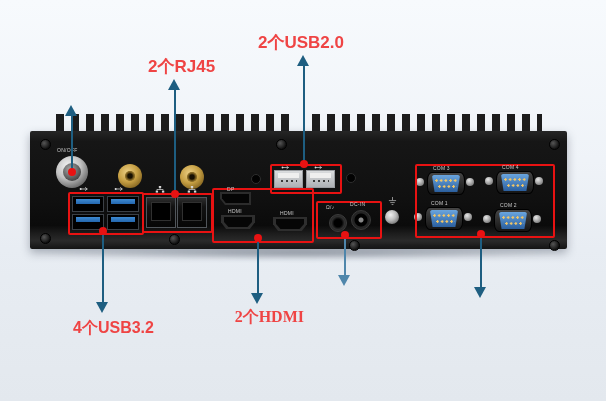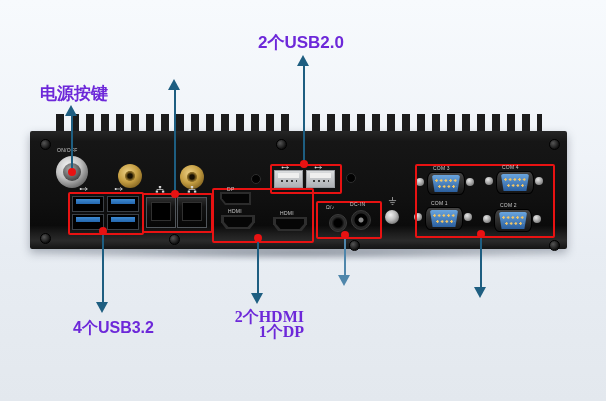--- a/index.html
+++ b/index.html
@@ -22,21 +22,21 @@
   
   .redbox{position:absolute;border:2px solid #e81212;border-radius:2px;}
   .red-dot{position:absolute;width:8px;height:8px;border-radius:50%;background:#e81212;z-index:6;}
   .ann-line{position:absolute;width:2px;background:#1e5e81;z-index:5;}
   .ann-line.lighter{background:#4f86ab;}
   .arrow-up{position:absolute;width:0;height:0;border-left:6px solid transparent;border-right:6px solid transparent;
             border-bottom:11px solid #1e5e81;z-index:5;}
   .arrow-down{position:absolute;width:0;height:0;border-left:6px solid transparent;border-right:6px solid transparent;
               border-top:11px solid #1e5e81;z-index:5;}
   .arrow-down.lighter{border-top-color:#4f86ab;}
-  .ann-label{position:absolute;color:#6d28d9;font-weight:bold;font-size:17px;white-space:nowrap;z-index:5;}
+  .ann-label{position:absolute;color:#ef4444;font-weight:bold;font-size:17px;white-space:nowrap;z-index:5;}
   .ann-label.small{font-size:16px;}
   .ann-label.center{text-align:right;line-height:15px;font-family:Liberation Serif, serif;}
 
   
   .ptxt{position:absolute;color:#c9c9c9;font-size:5px;letter-spacing:.3px;white-space:nowrap;z-index:3;}
 
   
   .pwr-outer{position:absolute;left:56px;top:156px;width:32px;height:32px;border-radius:50%;
              background:radial-gradient(circle at 38% 32%,#f4f4f4,#c3c3c3 42%,#767676 72%,#3c3c3c 100%);}
   .pwr-inner{position:absolute;left:63px;top:163px;width:18px;height:18px;border-radius:50%;
@@ -241,45 +241,44 @@
   <div class="dshell" style="left:494px;top:209px;">
     <i class="insert">
         <i class="pins5"></i>
         <i class="pins4"></i>
       </i>
     </div>
   <div class="nut" style="left:533px;top:215px;"></div>
 
   <div class="redbox" style="left:415px;top:164px;width:136px;height:70px;"></div>
 
-  <div class="ann-label" style="left:40px;top:82px;">电源按键</div>
   <div class="arrow-up" style="left:65px;top:105px;"></div>
   <div class="ann-line" style="left:71px;top:115px;height:57px;"></div>
   <div class="red-dot" style="left:68px;top:168px;"></div>
 
+  <div class="ann-label" style="left:148px;top:55px;">2个RJ45</div>
   <div class="arrow-up" style="left:168px;top:79px;"></div>
   <div class="ann-line" style="left:174px;top:89px;height:105px;"></div>
   <div class="red-dot" style="left:171px;top:190px;"></div>
 
   <div class="ann-label" style="left:258px;top:31px;">2个USB2.0</div>
   <div class="arrow-up" style="left:297px;top:55px;"></div>
   <div class="ann-line" style="left:303px;top:65px;height:99px;"></div>
   <div class="red-dot" style="left:300px;top:160px;"></div>
 
   <div class="red-dot" style="left:99px;top:227px;"></div>
   <div class="ann-line" style="left:102px;top:231px;height:72px;"></div>
   <div class="arrow-down" style="left:96px;top:302px;"></div>
   <div class="ann-label small" style="left:73px;top:318px;text-align:center;">4个USB3.2</div>
 
   <div class="red-dot" style="left:254px;top:234px;"></div>
   <div class="ann-line" style="left:257px;top:238px;height:56px;"></div>
   <div class="arrow-down" style="left:251px;top:293px;"></div>
   <div class="ann-label small center" style="left:212px;top:309px;width:92px;">
     <div>2个HDMI</div>
-    <div>1个DP</div>
   </div>
 
   <div class="red-dot" style="left:341px;top:231px;"></div>
   <div class="ann-line lighter" style="left:344px;top:235px;height:41px;"></div>
   <div class="arrow-down lighter" style="left:338px;top:275px;"></div>
 
   <div class="red-dot" style="left:477px;top:230px;"></div>
   <div class="ann-line" style="left:480px;top:234px;height:54px;"></div>
   <div class="arrow-down" style="left:474px;top:287px;"></div>
 

